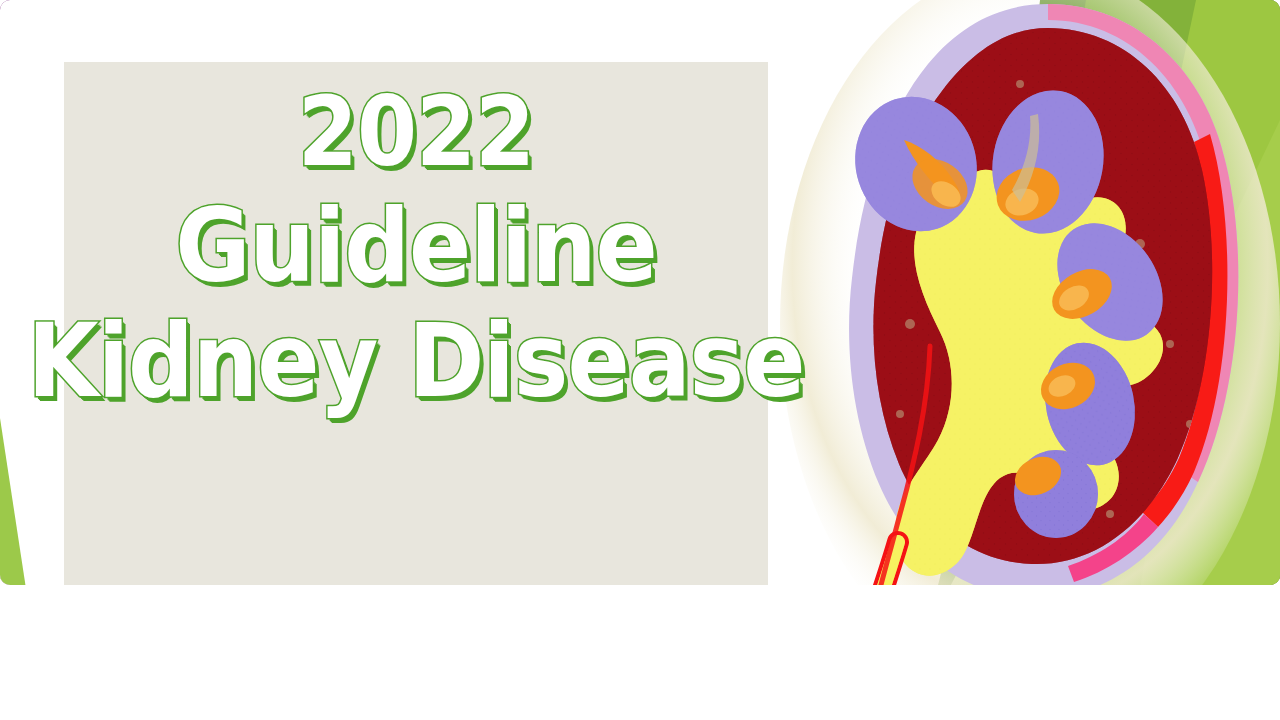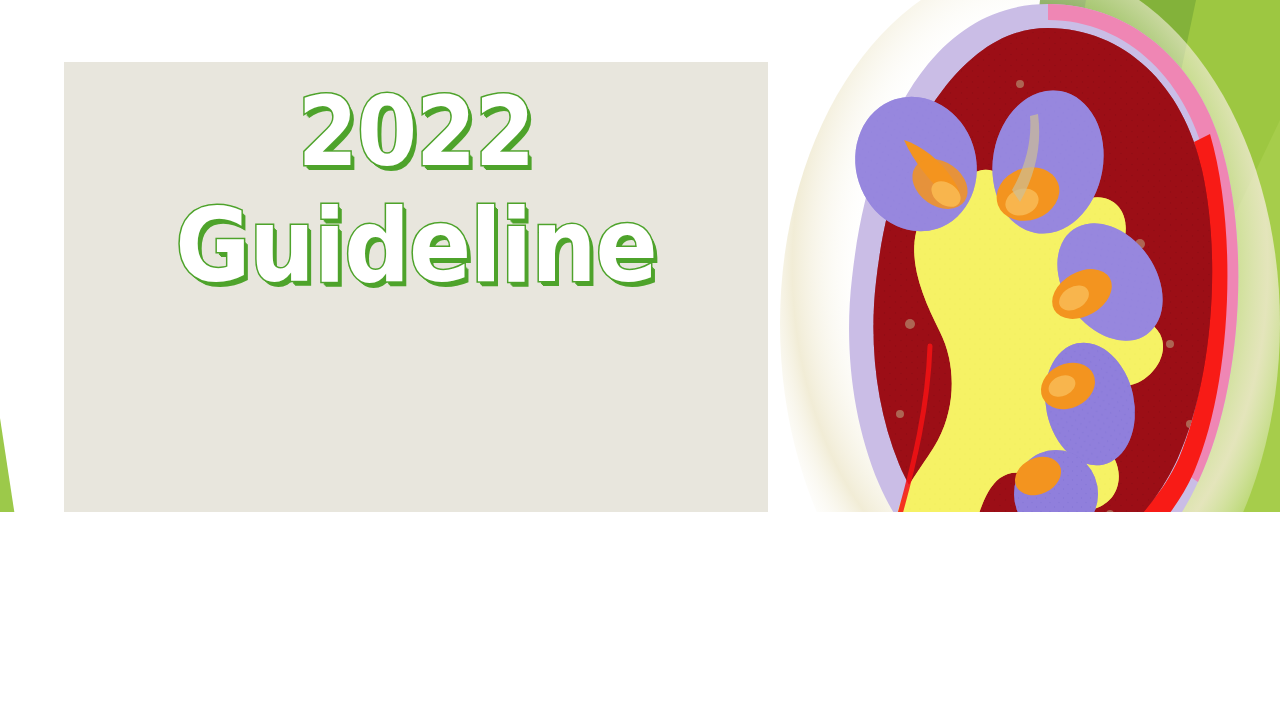--- a/index.html
+++ b/index.html
@@ -2,21 +2,21 @@
 <html><head>
 <meta charset="utf-8">
 <style>
   html,body{margin:0;padding:0;}
   body{
     width:1280px;height:720px;overflow:hidden;
     background:#ffffff;
     font-family:"DejaVu Sans","Liberation Sans",sans-serif;
     position:relative;
   }
-  #slide{position:absolute;inset:0;width:1280px;height:512px;overflow:hidden;background:#701a75;}
+  #slide{position:absolute;inset:0;width:1280px;height:585px;overflow:hidden;background:#701a75;border-radius:10px;}
 
   .layer{position:absolute;inset:0;width:1280px;height:720px;}
 
   
   #title-panel{
     position:absolute;
     left:64px;top:62px;width:704px;height:593px;
     background:#e8e6dd;
     z-index:5;
   }
@@ -265,15 +265,16 @@
 
       <path d="M 150 352 C 148 412, 134 470, 120 520 C 110 558, 96 608, 84 656" fill="none" stroke="#f51214" stroke-width="5" opacity="0.85" stroke-linecap="round"></path>
     </svg>
   </div>
 
   <div id="title-panel"></div>
 
   <div id="title-block">
     <div class="tline l1">2022</div>
     <div class="tline l3">Guideline</div>
+    <div class="tline l5">Kidney Disease</div>
   </div>
 
 </div>
 
 </body></html>

